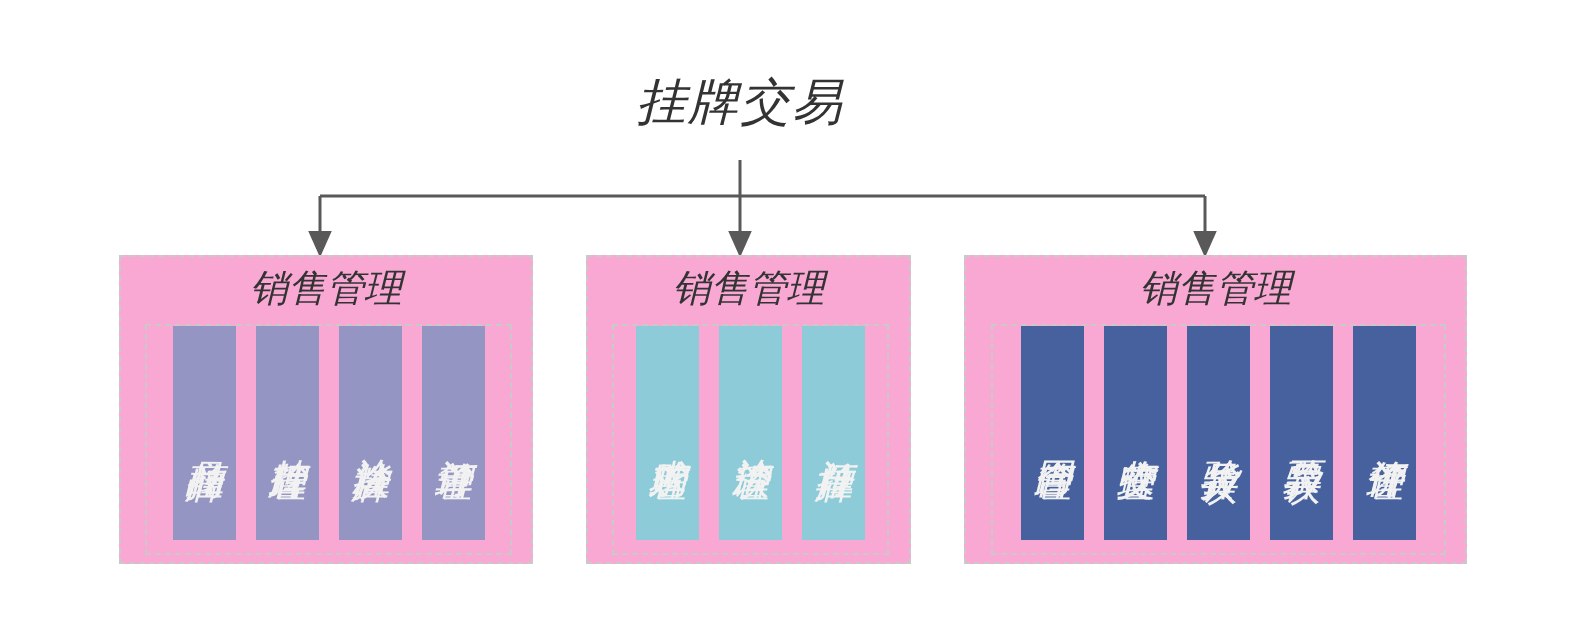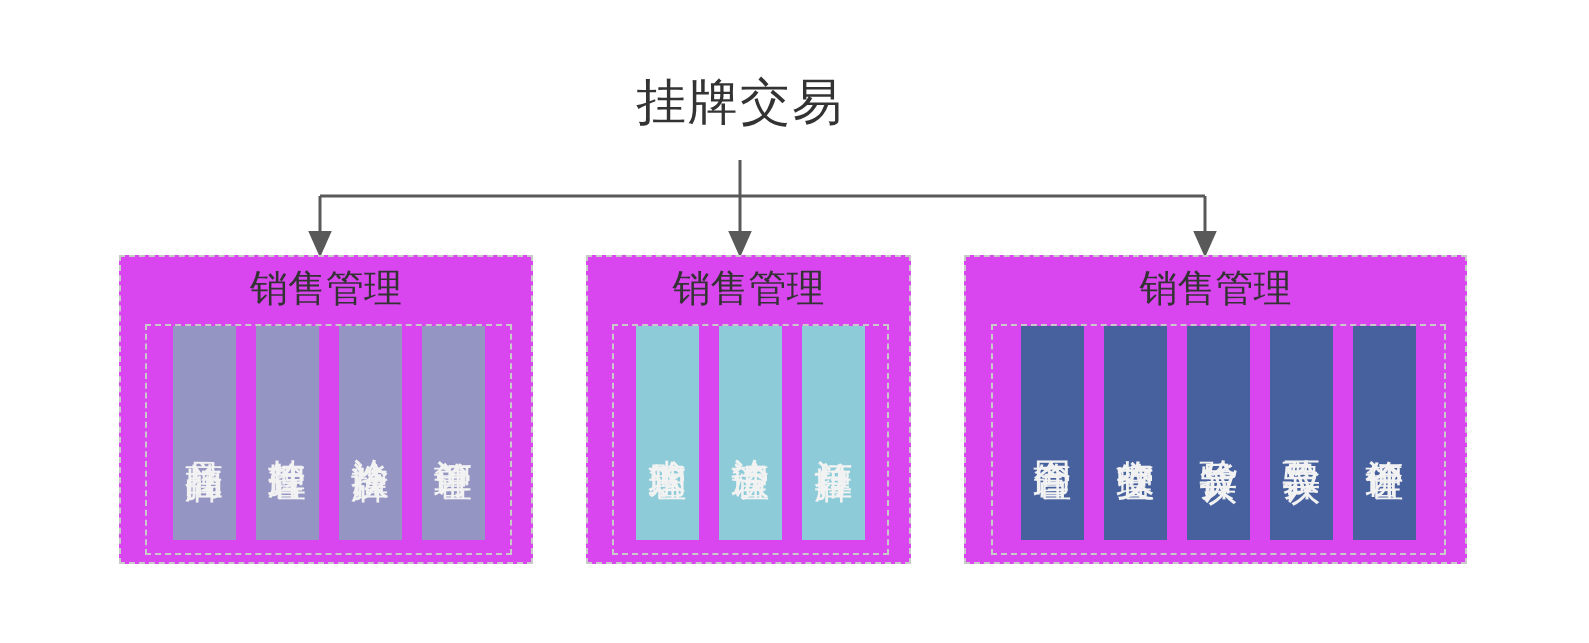--- a/index.html
+++ b/index.html
@@ -13,20 +13,21 @@
     font-family: "DejaVu Sans", "Liberation Sans", sans-serif;
     color: #333333;
     overflow: hidden;
     position: relative;
   }
 
   #canvas {
     position: relative;
     width: 1589px;
     height: 643px;
+    font-style: italic;
   }
 
   
   .root-title {
     position: absolute;
     left: 0;
     top: 72px;
     width: 1480px;
     text-align: center;
     font-size: 50px;
@@ -45,21 +46,21 @@
     width: 1589px;
     height: 643px;
     pointer-events: none;
   }
 
   
   .group-box {
     position: absolute;
     border: 2px dashed #c9c9c9;
     box-sizing: border-box;
-    background: #d946ef;
+    background: #f9a8d4;
   }
   .group-title {
     position: absolute;
     left: 0;
     right: 0;
     top: 8px;
     text-align: center;
     font-size: 38px;
     line-height: 46px;
     color: #333333;

